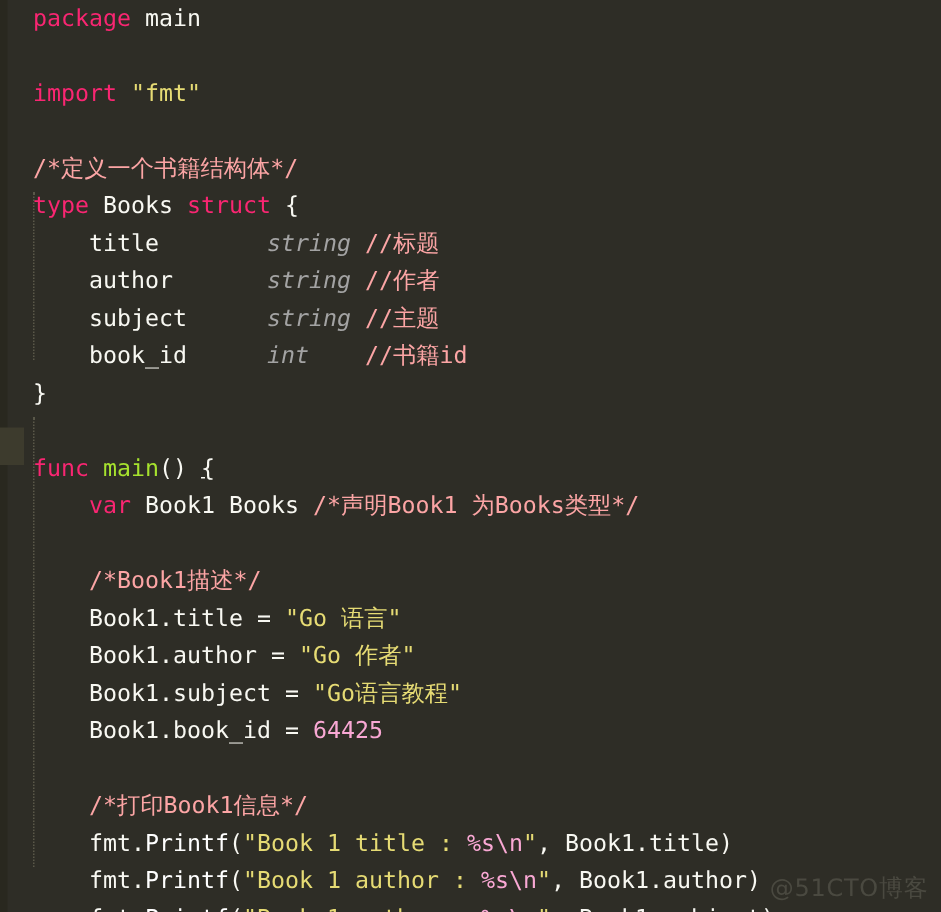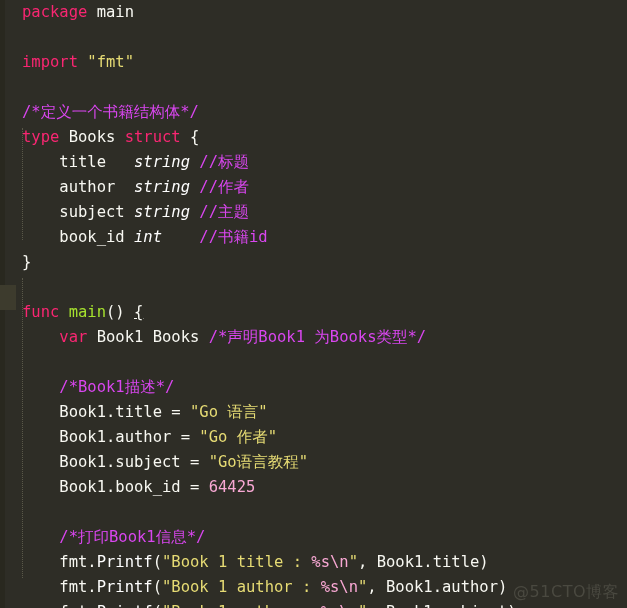--- a/index.html
+++ b/index.html
@@ -48,26 +48,26 @@
   }
   .line {
     height: 25px;
     padding-left: 22px;
     white-space: pre;
     position: relative;
   }
   
   .kw      { color: #f92672; }              
   .plain   { color: #f8f8f2; }              
-  .typ     { color: #ffffff; font-style: italic; }  
+  .typ     { color: #a3a3a3; font-style: italic; margin-left: 44px; }  
   .fn      { color: #a6e22e; }              
   .call    { color: #ffffff; }              
   .str     { color: #e6db74; }              
   .num     { color: #f9a8d4; }              
-  .cmt     { color: #d946ef; }              
+  .cmt     { color: #fca5a5; }              
   .brace-match { text-decoration: underline; text-decoration-color: #f8f8f2; }
   .watermark {
     position: absolute;
     right: 8px;
     bottom: 4px;
     color: #4a4940;
     font-family: "DejaVu Sans", "Liberation Sans", sans-serif;
     font-size: 16px;
     letter-spacing: 0.5px;
     pointer-events: none;

